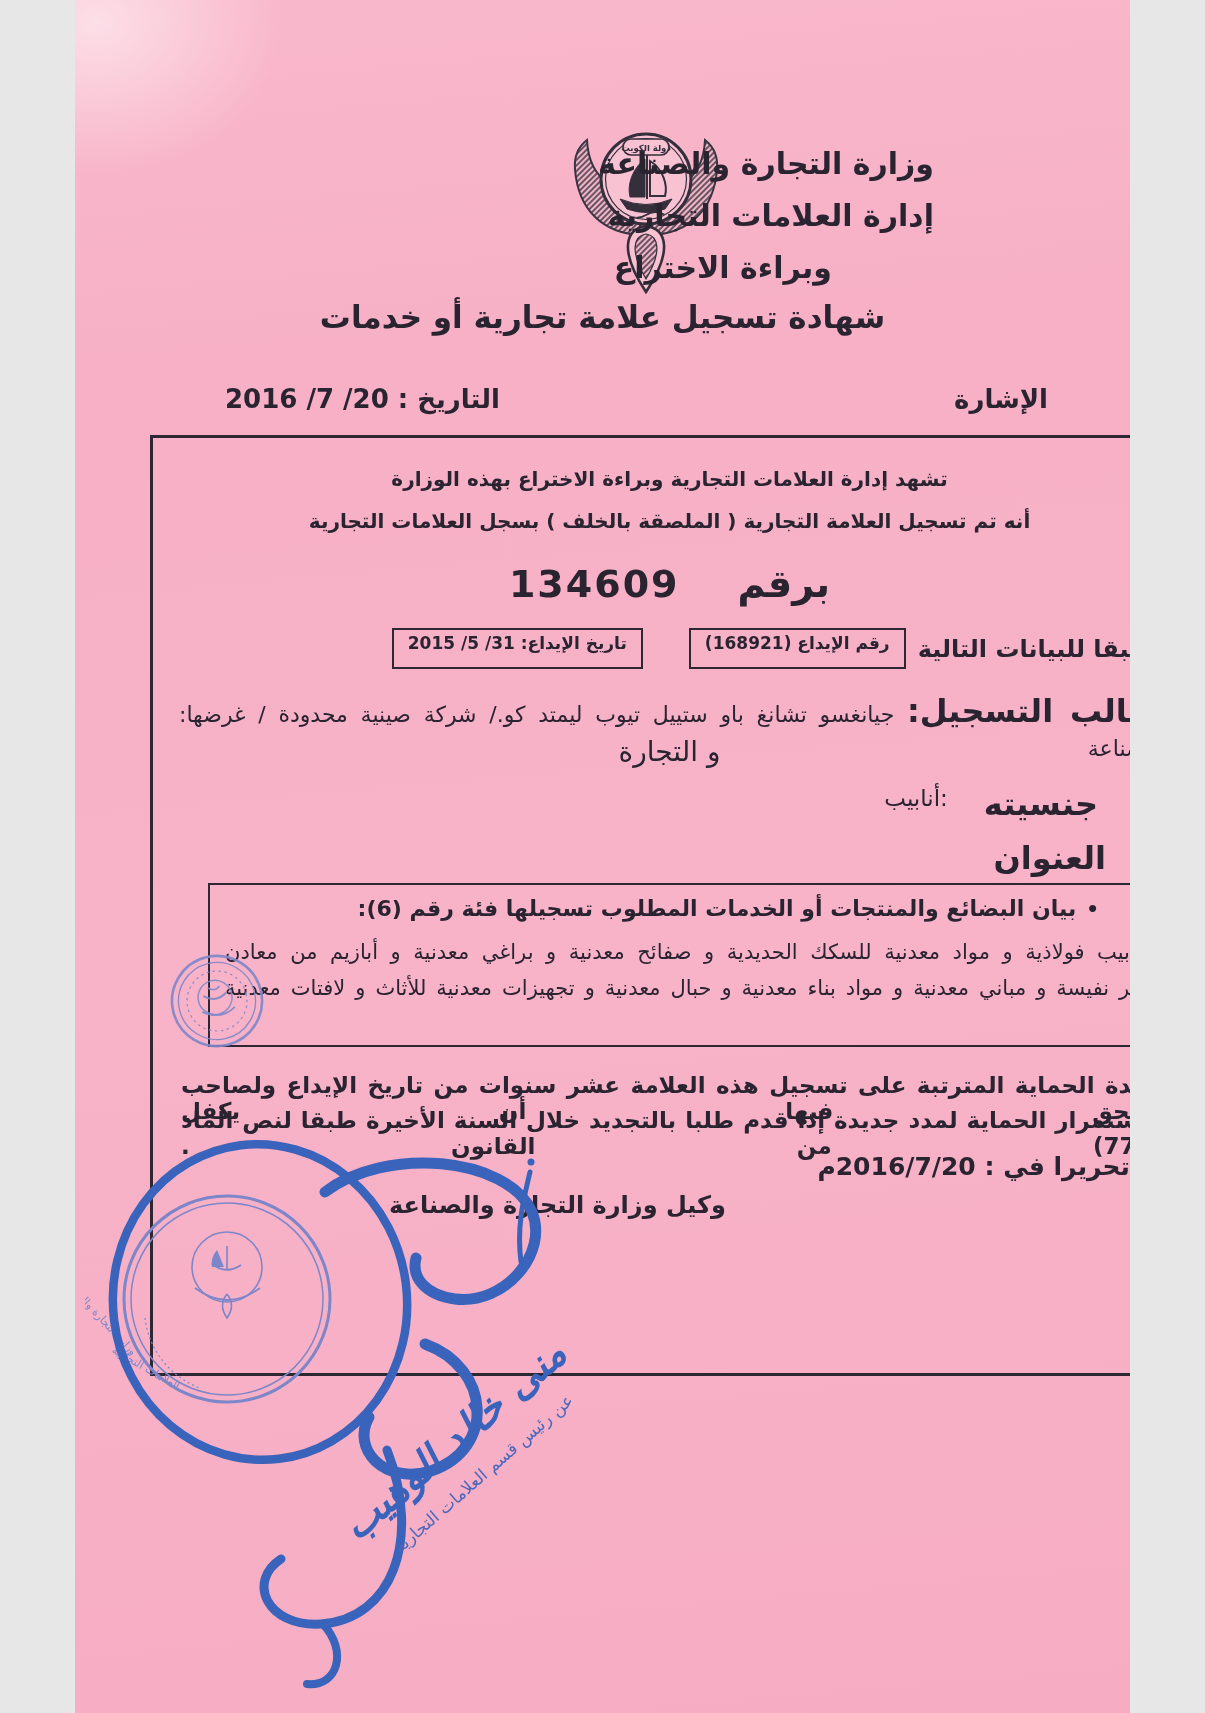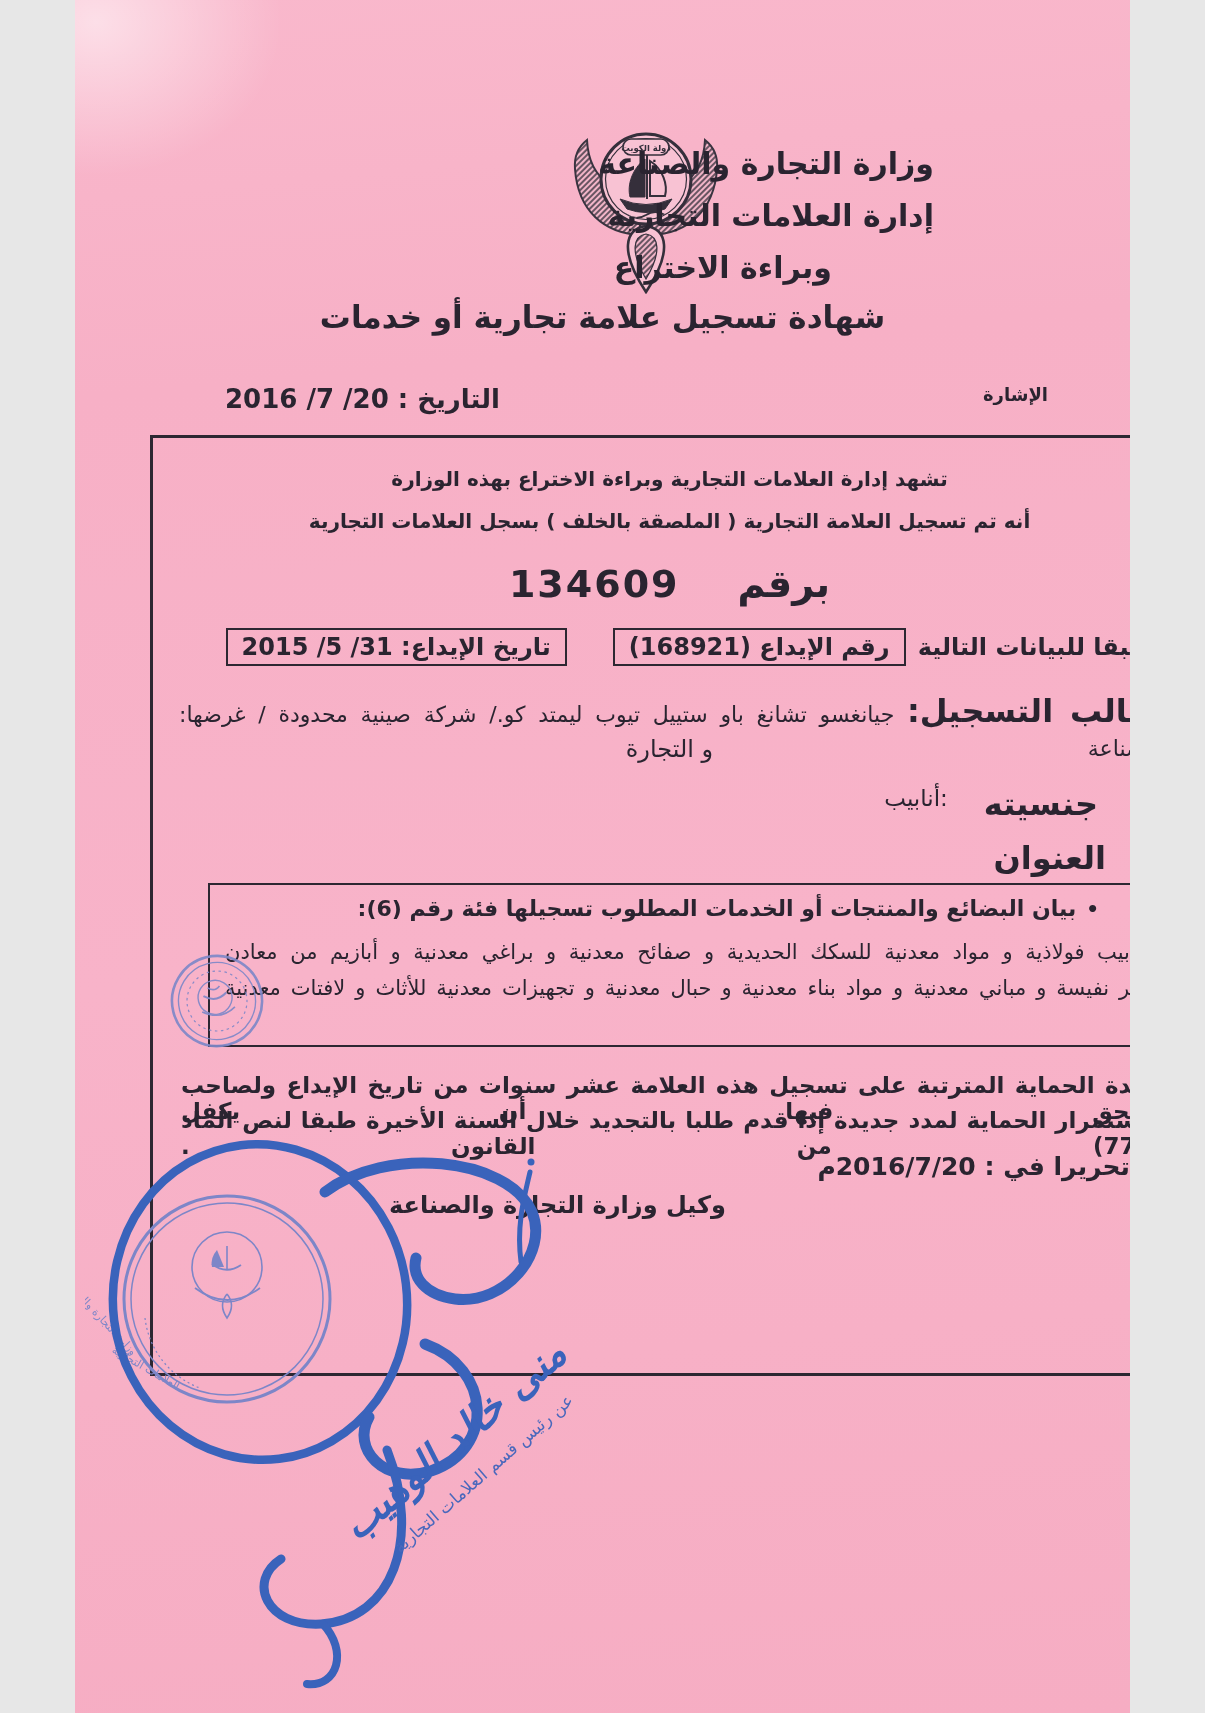--- a/index.html
+++ b/index.html
@@ -11,40 +11,40 @@
   .page::before{content:"";position:absolute;left:0;top:0;width:260px;height:220px;
     background:radial-gradient(ellipse at 8% 10%,rgba(255,255,255,.55),rgba(255,255,255,0) 55%);
     pointer-events:none;}
   
   .emblem{position:absolute;left:489px;top:103px;width:164px;height:192px;}
   .hdr{position:absolute;right:196px;top:138px;text-align:right;font-weight:bold;
        font-size:30px;line-height:52px;letter-spacing:.5px;}
   .hdr .l3{padding-left:2px;padding-right:102px;}
   .title{position:absolute;left:0;right:0;top:299px;text-align:center;
          font-weight:bold;font-size:31px;}
-  .ref-label{position:absolute;right:82px;top:384px;font-weight:bold;font-size:18px;}
+  .ref-label{position:absolute;right:82px;top:384px;font-weight:bold;font-size:26px;}
   .date-line{position:absolute;left:150px;top:384px;font-weight:bold;font-size:26px;}
   
   .main-box{position:absolute;left:75px;top:435px;width:1033px;height:935px;
             border:3px solid #2d2732;}
   .att{position:absolute;left:10px;right:10px;text-align:center;font-weight:bold;font-size:20px;}
   .att1{top:29px;} .att2{top:71px;}
   .num-row{position:absolute;top:124px;left:0;right:0;display:flex;justify-content:center;
            align-items:baseline;gap:58px;}
   .numlbl{font-weight:bold;font-size:38px;}
   .regnum{font-weight:bold;font-size:38px;letter-spacing:2px;direction:ltr;}
   .data-row{position:absolute;top:190px;right:34px;left:10px;display:flex;align-items:center;}
   .intro{font-weight:bold;font-size:24px;margin-left:12px;white-space:nowrap;}
-  .cell{border:2px solid #2d2732;padding:3px 14px 3px;font-weight:bold;font-size:24px;
+  .cell{border:2px solid #2d2732;padding:3px 14px 14px;font-weight:bold;font-size:17px;
         white-space:nowrap;}
   .cell2{margin-right:46px;}
   .applicant{position:absolute;top:256px;right:28px;left:26px;font-size:22px;
              text-align:justify;text-align-last:justify;line-height:34px;}
   .lbl{font-weight:bold;font-size:32px;}
-  .applicant2{position:absolute;top:297px;left:0;right:0;text-align:center;font-size:24px;}
+  .applicant2{position:absolute;top:297px;left:0;right:0;text-align:center;font-size:28px;}
   .nat-row{position:absolute;top:347px;right:88px;display:flex;gap:36px;font-size:23px;}
   .addr-row{position:absolute;top:401px;right:80px;left:30px;display:flex;gap:30px;font-size:22px;}
   .addr-val{white-space:nowrap;}
   
   .goods-box{position:absolute;top:445px;right:23px;left:55px;height:160px;
              border:2px solid #2d2732;}
   .goods-head{position:absolute;top:11px;right:62px;font-weight:bold;font-size:22px;}
   .bullet{font-size:20px;margin-left:10px;}
   .goods-line{position:absolute;left:15px;right:13px;font-size:21px;
               text-align:justify;text-align-last:justify;}

